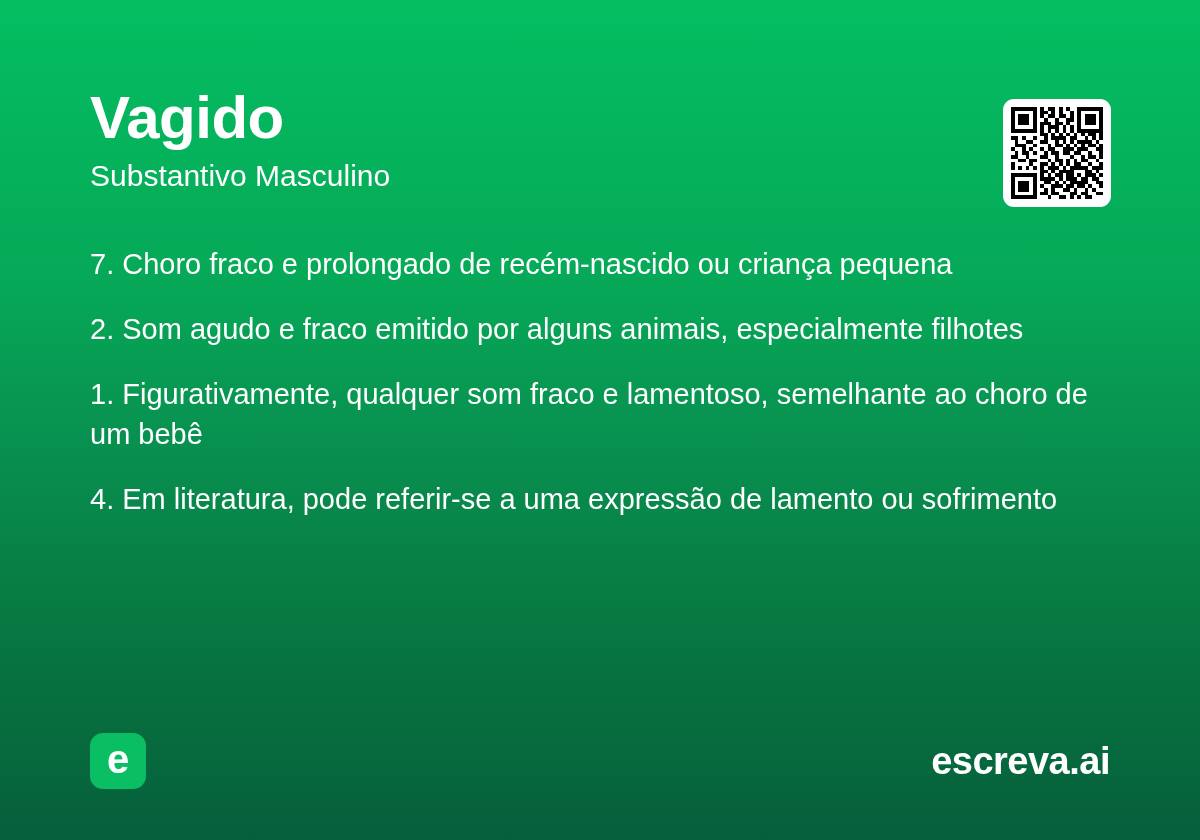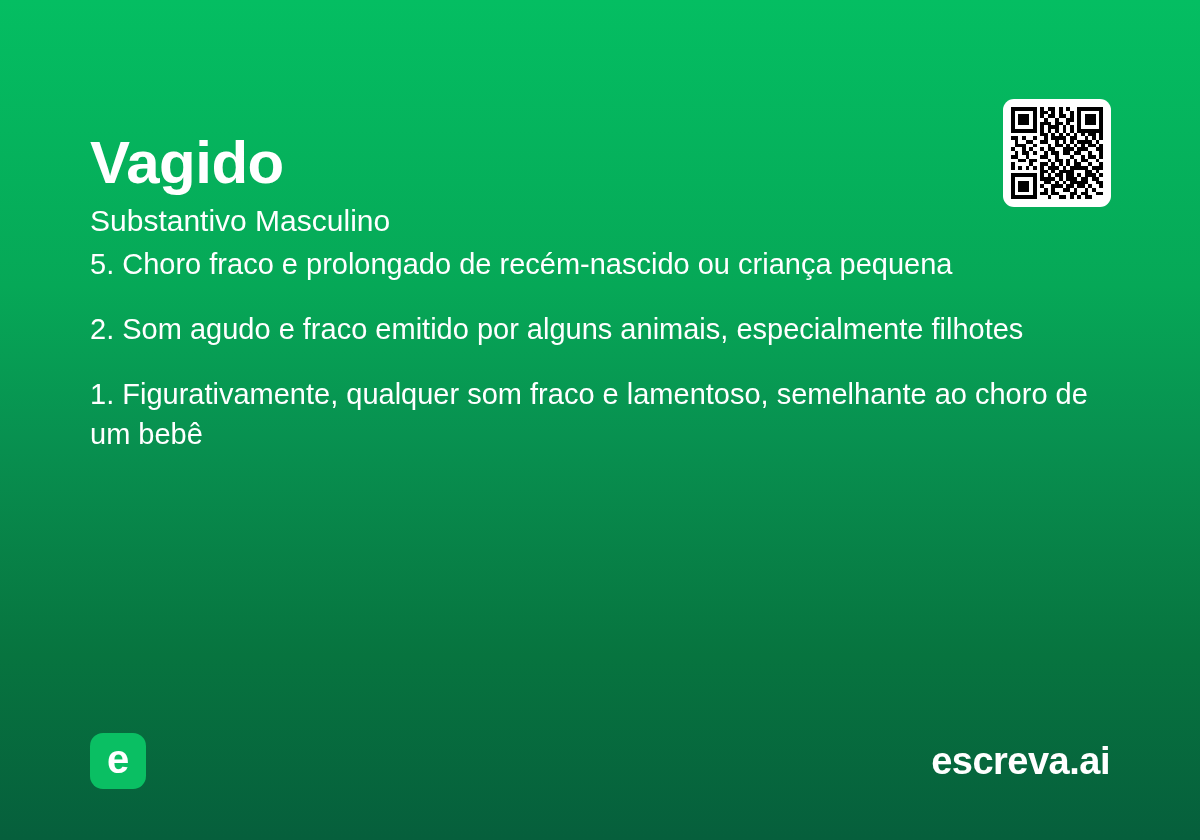--- a/index.html
+++ b/index.html
@@ -37,21 +37,20 @@
     right: 90px;
   }
 
   .title {
     font-size: 60px;
     font-weight: 700;
     color: #ffffff;
     letter-spacing: -0.5px;
     line-height: 1.05;
     white-space: nowrap;
-    margin-top: 45px;
   }
 
   .subtitle {
     margin-top: 10px;
     font-size: 30px;
     font-weight: 400;
     color: #ffffff;
     line-height: 1.15;
     white-space: nowrap;
   }
@@ -331,23 +330,24 @@
         <rect x="16" y="24" width="1" height="1"></rect>
           <rect x="18" y="24" width="1" height="1"></rect>
         <rect x="20" y="24" width="2" height="1"></rect>
         <rect x="8" y="18" width="1" height="1"></rect>
           <rect x="11" y="23" width="1" height="1"></rect>
       </g>
     </svg>
   </div>
 
   <div class="definitions">
-    <p class="definition">5. Choro fraco e prolongado de recém-nascido ou criança pequena</p>
+    <p class="definition">7. Choro fraco e prolongado de recém-nascido ou criança pequena</p>
     <p class="definition">2. Som agudo e fraco emitido por alguns animais, especialmente filhotes</p>
     <p class="definition">1. Figurativamente, qualquer som fraco e lamentoso, semelhante ao choro de um bebê</p>
+    <p class="definition">4. Em literatura, pode referir-se a uma expressão de lamento ou sofrimento</p>
   </div>
 
   <div class="footer">
     <div class="logo-mark">
       <span>e</span>
     </div>
     <div class="brand">escreva.ai</div>
   </div>
 
 </div>

